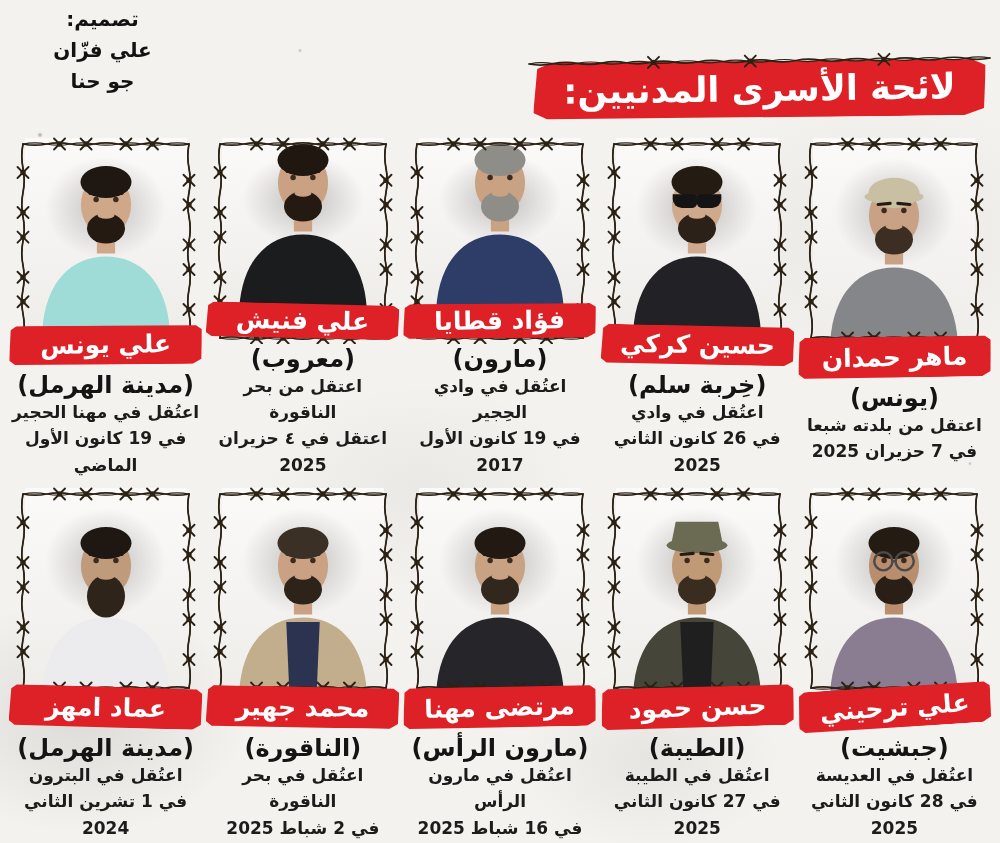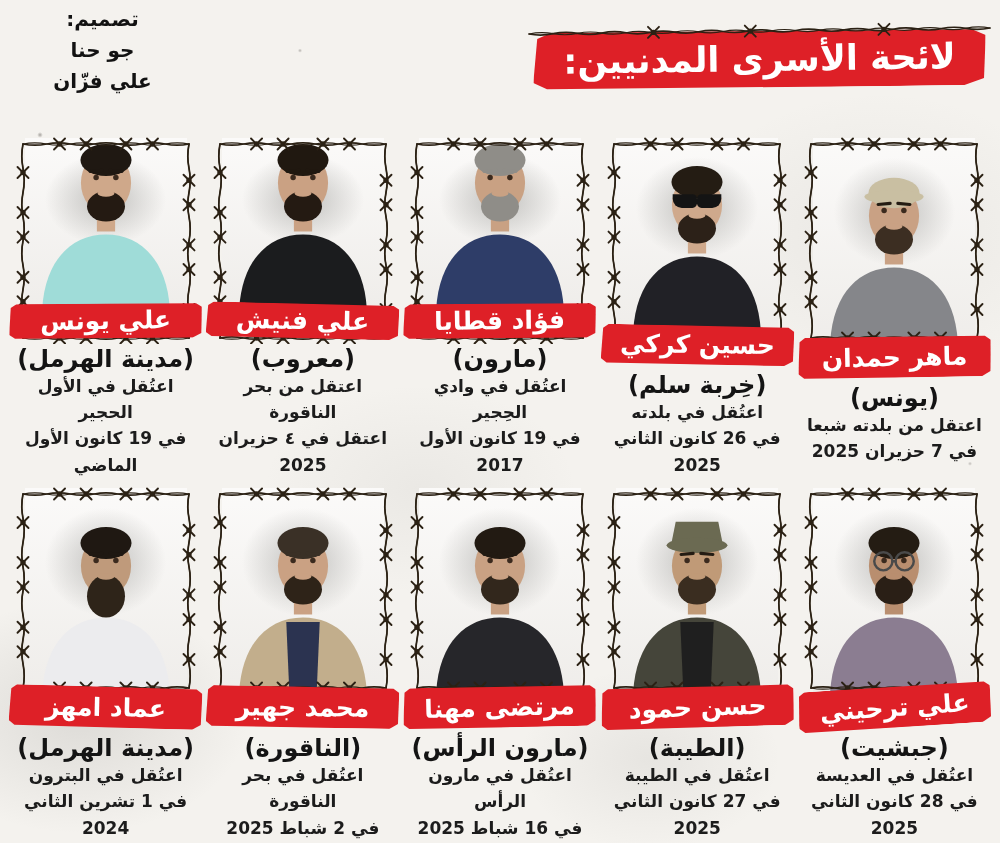--- a/index.html
+++ b/index.html
@@ -16,21 +16,21 @@
       radial-gradient(circle 3px at 30% 6%, rgba(70,66,60,.35), transparent 70%),
       radial-gradient(circle 3px at 97% 55%, rgba(70,66,60,.30), transparent 70%);
   }
   
   .credits{
     position:absolute;top:4px;right:828px;left:30px;width:auto;
     text-align:center;direction:rtl;font-weight:bold;font-size:20px;line-height:1.55;color:#121212;
   }
   .credits{right:auto;left:30px;width:145px;}
   
-  .title-wrap{position:absolute;top:12px;right:8px;width:465px;height:90px;text-decoration:underline;}
+  .title-wrap{position:absolute;top:42px;right:8px;width:465px;height:90px;text-decoration:underline;}
   .title-banner{
     position:absolute;top:18px;right:6px;left:6px;height:58px;
     display:flex;align-items:center;justify-content:center;
     color:#fff;font-weight:bold;font-size:35px;letter-spacing:0;
     transform:rotate(-.8deg);
     clip-path:polygon(1% 10%,4% 0,97% 4%,100% 14%,99.5% 88%,95% 100%,3% 97%,0 86%);
   }
   .title-wire{position:absolute;top:0;right:0;width:465px;height:42px;pointer-events:none;}
   
   .grid{
@@ -69,22 +69,22 @@
   .hometown{margin-top:6px;font-weight:bold;font-size:24px;color:#141414;text-align:center;direction:rtl;}
   .detail{font-weight:bold;font-size:17px;line-height:1.55;color:#1c1c1c;text-align:center;direction:rtl;}
 </style>
 </head>
 <body>
 
 <div class="canvas">
 
   <div class="credits">
     <div>تصميم:</div>
+    <div>علي فزّان</div>
     <div>جو حنا</div>
-    <div>علي فزّان</div>
   </div>
 
   <div class="title-wrap">
     <div class="title-banner" style="background: rgb(222, 32, 39);">
       <span>لائحة الأسرى المدنيين:</span>
     </div>
     <svg id="title-wire" class="title-wire" viewBox="0 0 465 42">
         <path d="M2,22 Q14.16281274457179,24.241902014950064 26.263157894736842,21.68421052631579 Q38.36350304490189,19.12651903768151 50.526315789473685,21.36842105263158 Q62.68912853404547,23.610323067581646 74.78947368421052,21.05263157894737 Q86.88981883437557,18.494940090313094 99.05263157894737,20.736842105263158 Q111.21544432351915,22.97874412021322 123.3157894736842,20.42105263157895 Q135.41613462384927,17.86336114294467 147.57894736842104,20.105263157894736 Q159.7417601129928,22.347165172844804 171.8421052631579,19.789473684210527 Q183.94245041332297,17.23178219557625 196.10526315789474,19.473684210526315 Q208.26807590246648,21.715586225476386 220.36842105263156,19.157894736842106 Q232.46876620279664,16.600203248207826 244.6315789473684,18.842105263157894 Q256.79439169194023,21.08400727810796 268.89473684210526,18.526315789473685 Q280.99508199227034,15.968624300839407 293.1578947368421,18.210526315789473 Q305.3207074814139,20.452428330739544 317.42105263157896,17.894736842105264 Q329.521397781744,15.337045353470986 341.6842105263158,17.578947368421055 Q353.8470232708876,19.82084938337112 365.94736842105266,17.263157894736842 Q378.0477135712177,14.705466406102564 390.2105263157895,16.94736842105263 Q402.3733390603613,19.1892704360027 414.4736842105263,16.63157894736842 Q426.5740293606914,14.073887458734143 438.7368421052631,16.315789473684212 Q450.899654849835,18.557691488634276 463,16" fill="none" stroke="#2b2114" stroke-width="1.7" stroke-linecap="round"></path>
         <path d="M463,16 Q450.8371872554282,13.758097985049934 438.7368421052632,16.31578947368421 Q426.6364969550981,18.87348096231849 414.4736842105263,16.63157894736842 Q402.31087146595456,14.389676932418356 390.2105263157895,16.94736842105263 Q378.1101811656244,19.505059909686906 365.9473684210526,17.263157894736842 Q353.78455567648086,15.021255879786777 341.6842105263158,17.57894736842105 Q329.58386537615075,20.13663885705533 317.42105263157896,17.894736842105264 Q305.25823988700716,15.652834827155198 293.1578947368421,18.210526315789473 Q281.057549586677,20.76821780442375 268.89473684210526,18.526315789473685 Q256.7319240975335,16.284413774523614 244.63157894736844,18.842105263157894 Q232.53123379720336,21.399796751792174 220.3684210526316,19.157894736842106 Q208.20560830805977,16.91599272189204 196.10526315789474,19.473684210526315 Q184.00491800772966,22.03137569916059 171.84210526315792,19.789473684210527 Q159.67929251858612,17.547571669260456 147.57894736842104,20.105263157894736 Q135.47860221825601,22.662954646529016 123.31578947368422,20.421052631578945 Q111.15297672911241,18.17915061662888 99.05263157894734,20.736842105263158 Q86.95228642878233,23.294533593897434 74.78947368421052,21.05263157894737 Q62.62666093963871,18.8107295639973 50.5263157894737,21.36842105263158 Q38.42597063930863,23.92611254126586 26.263157894736878,21.684210526315788 Q14.100345150165014,19.442308511365724 2,22" fill="none" stroke="#2b2114" stroke-width="1.2" stroke-linecap="round"></path>
         <path d="M120.97000000000001,14.879999999999999 L131.97000000000003,25.88 M120.97000000000001,25.88 L131.97000000000003,14.879999999999999" fill="none" stroke="#2b2114" stroke-width="1.9" stroke-linecap="round"></path>
@@ -227,21 +227,21 @@
             <path d="M6.5,79.04666666666668 L17.5,90.04666666666668 M6.5,90.04666666666668 L17.5,79.04666666666668" fill="none" stroke="#2b2114" stroke-width="1.9" stroke-linecap="round"></path>
             <circle cx="12" cy="84.54666666666668" r="2.7" fill="#2b2114"></circle>
             <path d="M6.5,38.95333333333332 L17.5,49.95333333333332 M6.5,49.95333333333332 L17.5,38.95333333333332" fill="none" stroke="#2b2114" stroke-width="1.9" stroke-linecap="round"></path>
             <circle cx="12" cy="44.45333333333332" r="2.7" fill="#2b2114"></circle>
           </svg>
       </div>
       <div class="banner" style="background: rgb(222, 32, 39);">
           <span>حسين كركي</span>
         </div>
       <div class="hometown">(خِربة سلم)</div>
-      <div class="detail">اعتُقل في بلدته</div>
+      <div class="detail">اعتُقل في وادي</div>
       <div class="detail">في 26 كانون الثاني 2025</div>
     </article>
 
     <article class="card">
       <div class="photo">
         <div class="photo-bg"></div>
         <div class="blob"></div>
         <svg class="bust" viewBox="0 0 100 125" preserveAspectRatio="xMidYMax meet">
             <path d="M8,125 C10,92 28,76 50,76 C72,76 90,92 92,125 Z" fill="#2e3d68"></path>
             <path d="M44,58 h12 v16 h-12 z" fill="#c9a183"></path>
@@ -437,21 +437,21 @@
             <path d="M6.5,79.04666666666668 L17.5,90.04666666666668 M6.5,90.04666666666668 L17.5,79.04666666666668" fill="none" stroke="#2b2114" stroke-width="1.9" stroke-linecap="round"></path>
             <circle cx="12" cy="84.54666666666668" r="2.7" fill="#2b2114"></circle>
             <path d="M6.5,38.95333333333332 L17.5,49.95333333333332 M6.5,49.95333333333332 L17.5,38.95333333333332" fill="none" stroke="#2b2114" stroke-width="1.9" stroke-linecap="round"></path>
             <circle cx="12" cy="44.45333333333332" r="2.7" fill="#2b2114"></circle>
           </svg>
       </div>
       <div class="banner" style="background: rgb(222, 32, 39);">
           <span>علي يونس</span>
         </div>
       <div class="hometown">(مدينة الهرمل)</div>
-      <div class="detail">اعتُقل في الأول الحجير</div>
+      <div class="detail">اعتُقل في مهنا الحجير</div>
       <div class="detail">في 19 كانون الأول الماضي</div>
     </article>
 
     <article class="card">
       <div class="photo">
         <div class="photo-bg"></div>
         <div class="blob"></div>
         <svg class="bust" viewBox="0 0 100 125" preserveAspectRatio="xMidYMax meet">
             <path d="M8,125 C10,92 28,76 50,76 C72,76 90,92 92,125 Z" fill="#8b7d91"></path>
             <path d="M44,58 h12 v16 h-12 z" fill="#b98e6f"></path>

